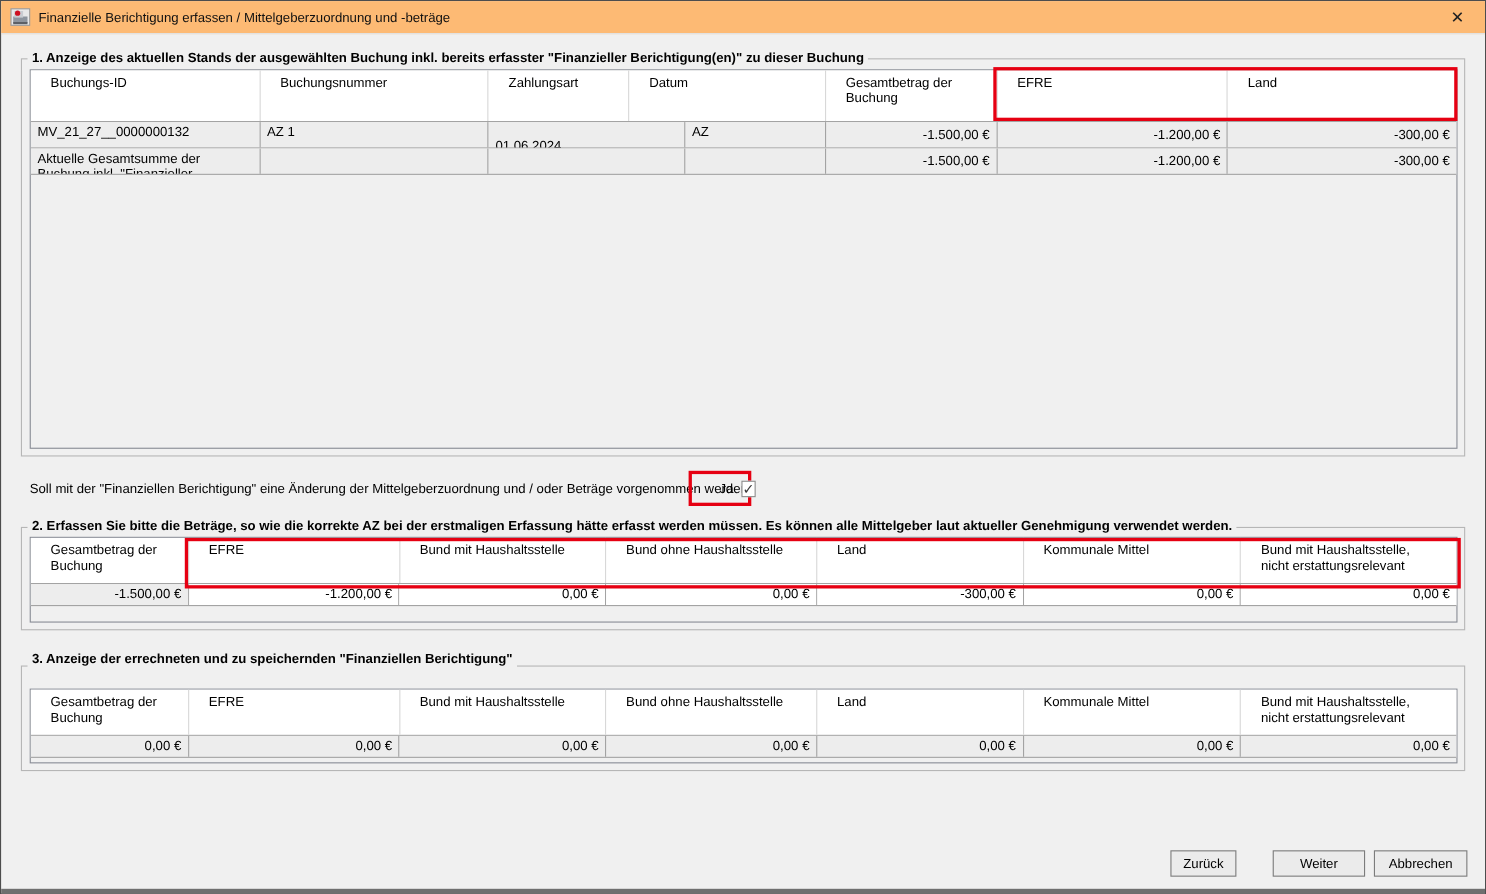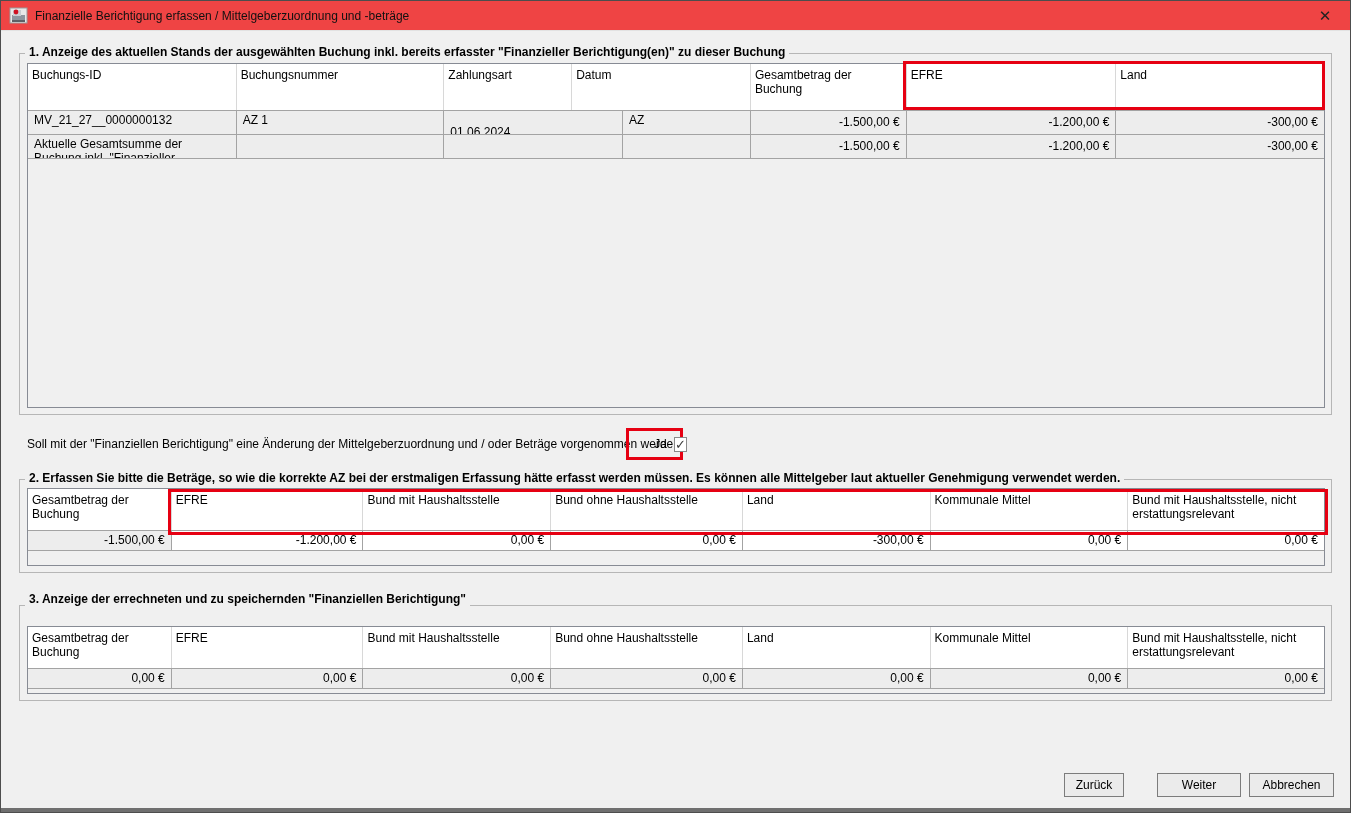--- a/index.html
+++ b/index.html
@@ -5,21 +5,21 @@
   * { box-sizing: border-box; margin: 0; padding: 0; }
   body { font-family: "Liberation Sans", "DejaVu Sans", sans-serif; background:#c9c9c9; }
   .window {
     position: relative; width: 1351px; height: 813px;
     background: #f0f0f0; border: 1px solid #4d4d4d; overflow: hidden;
     font-size: 12px; color: #000;
   }
   
   .titlebar {
     position: absolute; left: 0; top: 0; right: 0; height: 30px;
-    background: #ef4444; border-bottom: 1px solid #e2e2e2;
+    background: #fdba74; border-bottom: 1px solid #e2e2e2;
     display: flex; align-items: center; padding: 0 8px;
   }
   .app-icon { width: 19px; height: 17px; margin-right: 7px; flex: 0 0 auto; }
   .win-title { font-size: 12px; color: #111; }
   .close-btn {
     margin-left: auto; width: 34px; height: 26px; display: flex;
     align-items: center; justify-content: center; font-size: 15px; color: #222;
     cursor: default;
   }
   
@@ -30,21 +30,21 @@
     position: absolute; top: -9px; left: 5px; background: #f0f0f0;
     padding: 0 4px; font-weight: bold; font-size: 12px; white-space: nowrap;
   }
   .legend2 { top: -14px; white-space: nowrap; line-height: 15px; }
   
   .panel {
     position: absolute; background: #f0f0f0; border: 1px solid #878b94;
   }
   .hrow { display: flex; background: #ffffff; border-bottom: 1px solid #a3a3a3; }
   .hc {
-    padding: 4px 4px; border-right: 1px solid #d8d8d8; font-size: 12px;
+    padding: 4px 18px; border-right: 1px solid #d8d8d8; font-size: 12px;
     line-height: 14px; overflow: hidden;
   }
   .hc:last-child { border-right: none; }
   .drow { display: flex; background: #ededed; border-bottom: 1px solid #a3a3a3; }
   .dc {
     padding: 2px 6px; border-right: 1px solid #a3a3a3; font-size: 12px;
     line-height: 14px; overflow: hidden;
   }
   .dc:last-child { border-right: none; }
   .num { display: flex; align-items: flex-end; justify-content: flex-end; padding-bottom: 5px; }

